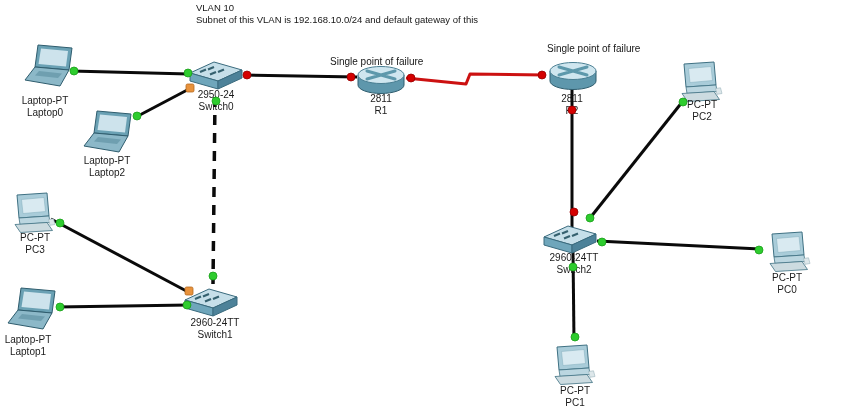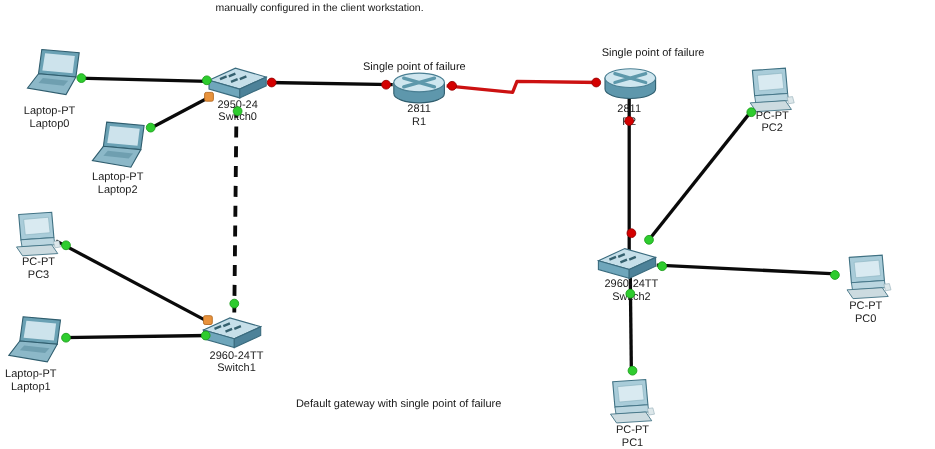--- a/index.html
+++ b/index.html
@@ -170,18 +170,18 @@
       <circle cx="574" cy="212" r="4" fill="#d40000" stroke="#970000" stroke-width="0.8"></circle>
       <circle cx="683" cy="102" r="4" fill="#2ecc2e" stroke="#1b9e1b" stroke-width="0.8"></circle>
       <circle cx="590" cy="218" r="4" fill="#2ecc2e" stroke="#1b9e1b" stroke-width="0.8"></circle>
       <circle cx="759" cy="250" r="4" fill="#2ecc2e" stroke="#1b9e1b" stroke-width="0.8"></circle>
       <circle cx="602" cy="242" r="4" fill="#2ecc2e" stroke="#1b9e1b" stroke-width="0.8"></circle>
       <circle cx="575" cy="337" r="4" fill="#2ecc2e" stroke="#1b9e1b" stroke-width="0.8"></circle>
       <circle cx="573" cy="267" r="4" fill="#2ecc2e" stroke="#1b9e1b" stroke-width="0.8"></circle>
     </svg>
 
   <div class="note note-vlan">
-    <div>manually configured in the client workstation.</div>
+    <div>VLAN 10</div>
+    <div>Subnet of this VLAN is 192.168.10.0/24 and default gateway of this</div>
   </div>
   <div class="note note-small note-spof-r1">Single point of failure</div>
   <div class="note note-small note-spof-r2">Single point of failure</div>
-  <div class="note note-small note-gateway">Default gateway with single point of failure</div>
 </div>
 
 </body></html>

